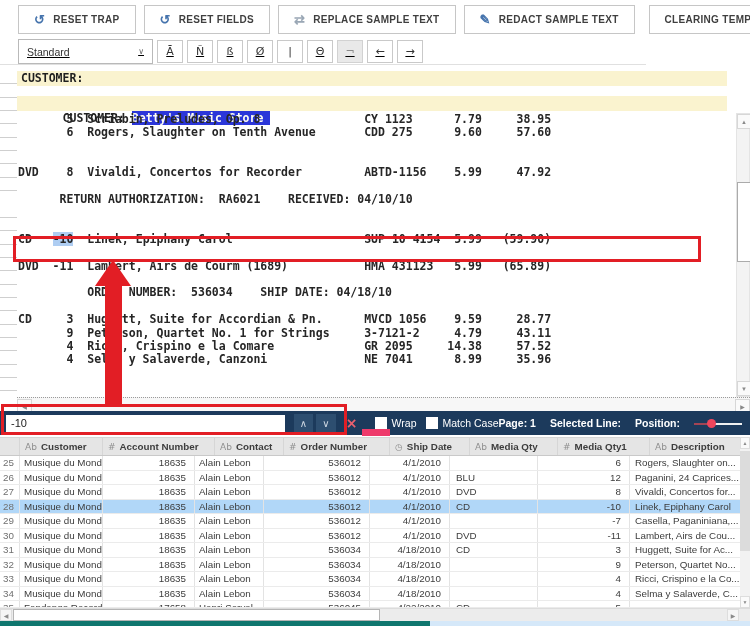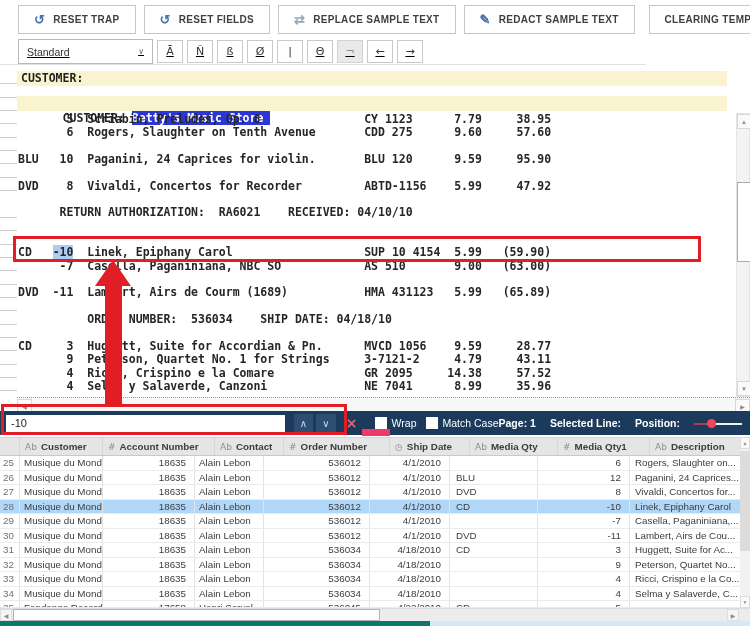--- a/index.html
+++ b/index.html
@@ -195,29 +195,27 @@
   <div id="textarea">
     <div id="gutter"></div>
     <div class="band" id="band1">CUSTOMER:</div>
     <div class="band" id="band2">
       <span>CUSTOMER: </span><span class="sel">Betty's Music Store </span>
     </div>
     <div id="report-lines">
         <div class="rl"><span>       5  Scriabin, Preludes, Op. 8               CY 1123      7.79     38.95</span><span class="match"></span><span></span></div>
         <div class="rl"><span>       6  Rogers, Slaughter on Tenth Avenue       CDD 275      9.60     57.60</span><span class="match"></span><span></span></div>
         <div class="rl"><span></span><span class="match"></span><span></span></div>
-        <div class="rl"><span>BLU   10  Paganini, 24 Caprices for violin.       BLU 120      9.59     95.90</span><span class="match"></span><span></span></div>
         <div class="rl"><span></span><span class="match"></span><span></span></div>
         <div class="rl"><span>DVD    8  Vivaldi, Concertos for Recorder         ABTD-1156    5.99     47.92</span><span class="match"></span><span></span></div>
         <div class="rl"><span></span><span class="match"></span><span></span></div>
         <div class="rl"><span>      RETURN AUTHORIZATION:  RA6021    RECEIVED: 04/10/10</span><span class="match"></span><span></span></div>
         <div class="rl"><span></span><span class="match"></span><span></span></div>
         <div class="rl"><span></span><span class="match"></span><span></span></div>
         <div class="rl"><span>CD   </span><span class="match">-10</span><span>  Linek, Epiphany Carol                   SUP 10 4154  5.99   (59.90)</span></div>
-        <div class="rl"><span>      -7  Casella, Paganiniana, NBC SO            AS 510       9.00   (63.00)</span><span class="match"></span><span></span></div>
         <div class="rl"><span></span><span class="match"></span><span></span></div>
         <div class="rl"><span>DVD  -11  Lambert, Airs de Courm (1689)           HMA 431123   5.99   (65.89)</span><span class="match"></span><span></span></div>
         <div class="rl"><span></span><span class="match"></span><span></span></div>
         <div class="rl"><span>          ORDER NUMBER:  536034    SHIP DATE: 04/18/10</span><span class="match"></span><span></span></div>
         <div class="rl"><span></span><span class="match"></span><span></span></div>
         <div class="rl"><span>CD     3  Huggett, Suite for Accordian &amp; Pn.      MVCD 1056    9.59     28.77</span><span class="match"></span><span></span></div>
         <div class="rl"><span>       9  Peterson, Quartet No. 1 for Strings     3-7121-2     4.79     43.11</span><span class="match"></span><span></span></div>
         <div class="rl"><span>       4  Ricci, Crispino e la Comare             GR 2095     14.38     57.52</span><span class="match"></span><span></span></div>
         <div class="rl"><span>       4  Selma y Salaverde, Canzoni              NE 7041      8.99     35.96</span><span class="match"></span><span></span></div>
       </div>

